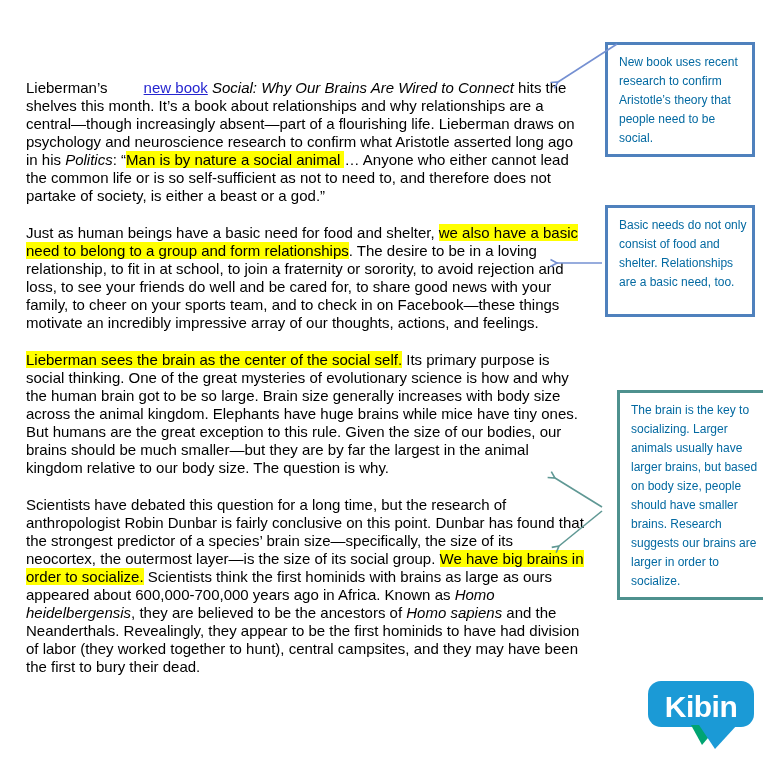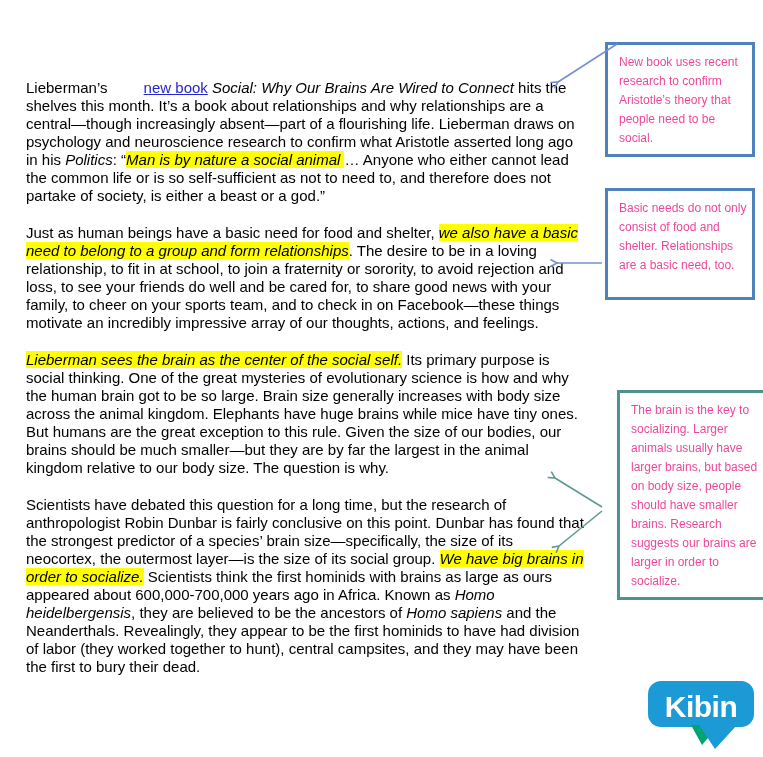--- a/index.html
+++ b/index.html
@@ -16,34 +16,34 @@
   .page{
     position:relative;width:763px;height:757px;background:#ffffff;overflow:hidden;
     font-family:"Liberation Sans", sans-serif;
   }
   
   .essay{
     position:absolute;left:26px;top:79px;width:558px;
     font-size:15px;line-height:18px;color:#000;
   }
   .essay p{margin:0 0 19px 0;}
-  .essay .hl{background:var(--highlight);font-style:italic;}
+  .essay .hl{background:var(--highlight);}
   .essay .it{font-style:italic;}
   .essay a.lnk{color:var(--link);text-decoration:underline;cursor:pointer;margin-left:32px;}
   
   .abox{
     position:absolute;left:605px;width:150px;box-sizing:border-box;
     background:#ffffff;border:3px solid;
     padding:8px 5px 6px 11px;
-    font-size:12px;line-height:19px;color:#ec4899;
+    font-size:12px;line-height:19px;color:#0369a1;
   }
   .abox.blue{border-color:var(--box-border-blue);}
   .abox.teal{border-color:var(--box-border-teal);}
   #abox1{top:42px;min-height:108px;}
-  #abox2{top:188px;min-height:112px;}
+  #abox2{top:205px;min-height:112px;}
   #abox3{top:390px;min-height:210px;margin-left:12px;}
   
   .arrows{position:absolute;left:0;top:0;pointer-events:none;}
   .arrow{fill:none;stroke-width:1.6px;}
   .arrow.blue{stroke:var(--arrow-blue);}
   .arrow.teal{stroke:var(--arrow-teal);}
   .ah{fill:none;stroke-width:1.6px;}
   .ah.blue{stroke:var(--arrow-blue);}
   .ah.teal{stroke:var(--arrow-teal);}
   

